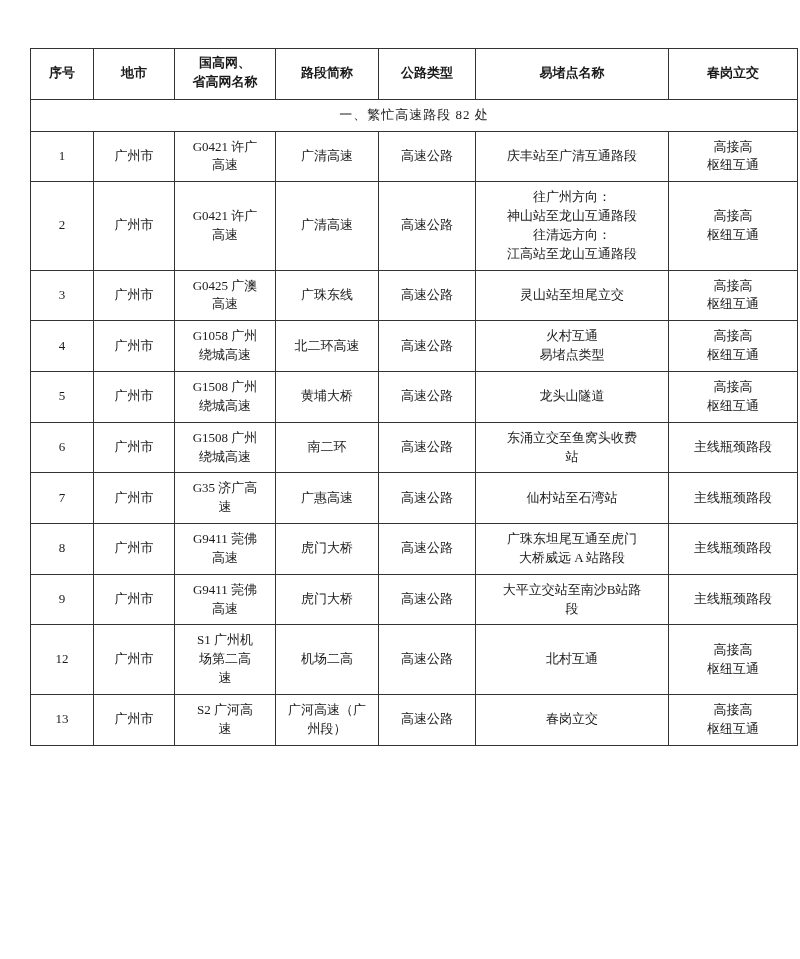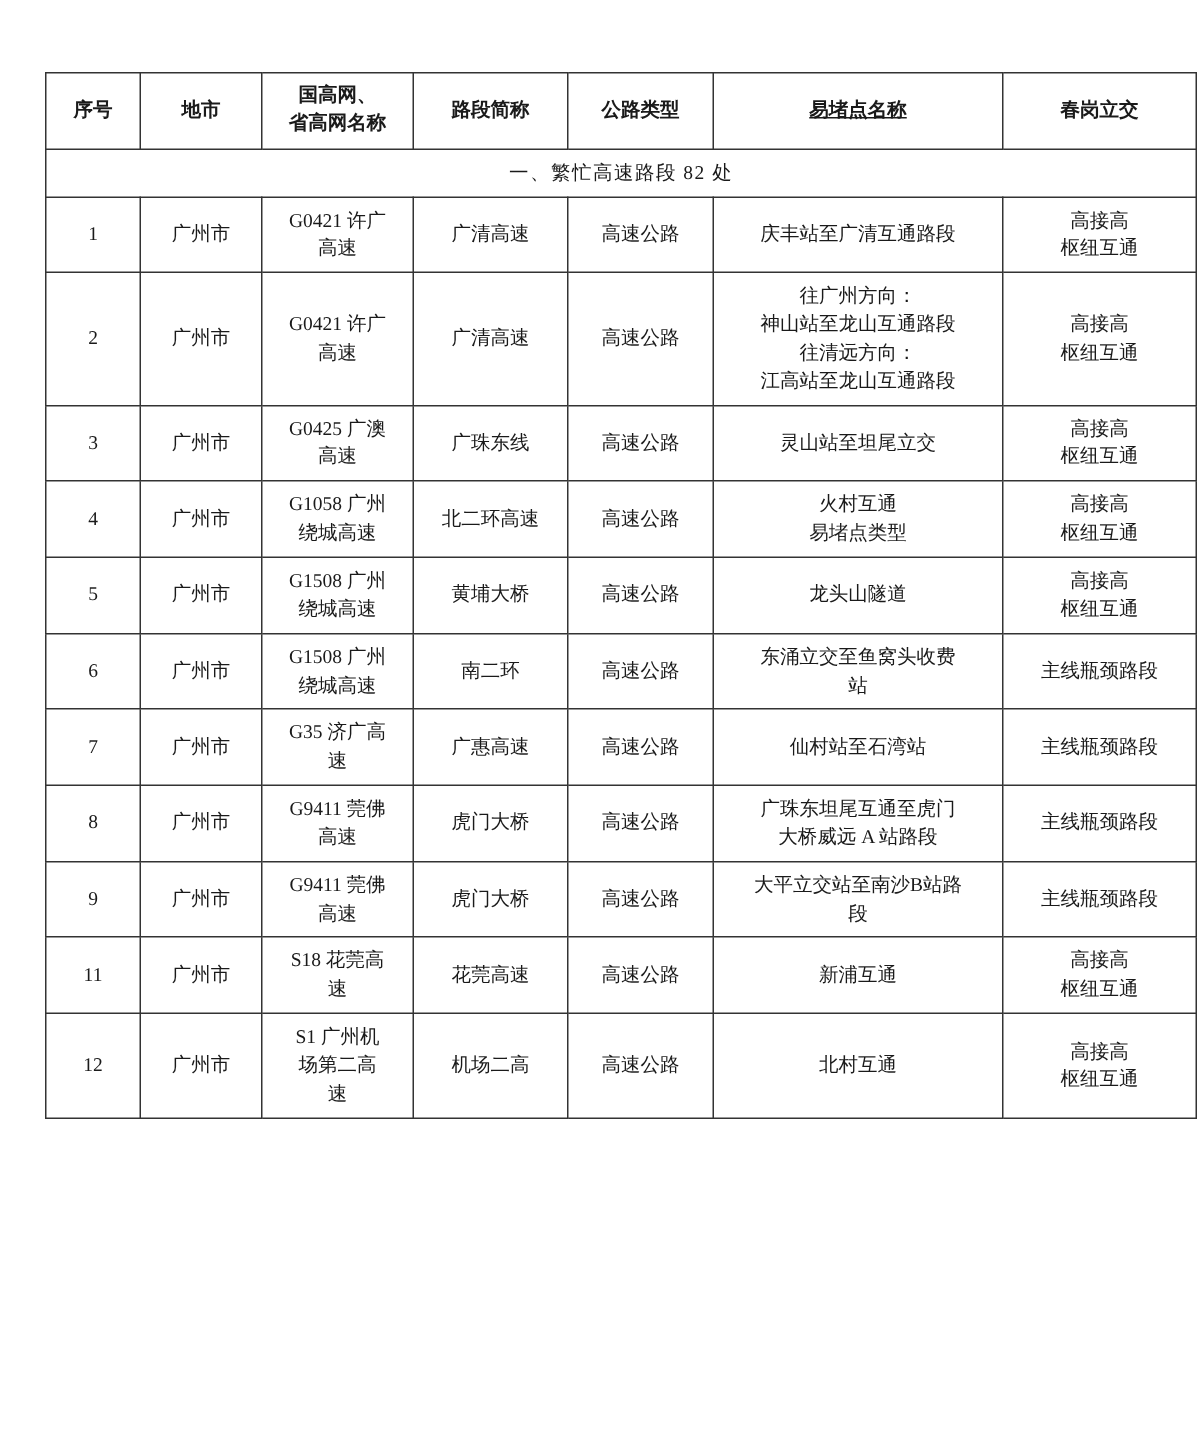--- a/index.html
+++ b/index.html
@@ -39,21 +39,21 @@
   thead th {
     font-weight: bold;
     font-size: 13.5px;
     padding: 10px 2px;
   }
   .col-idx { width: 56px; }
   .col-city { width: 74px; }
   .col-netname { width: 94px; font-family: Liberation Mono, monospace; }
   .col-section { width: 96px; }
   .col-type { width: 90px; }
-  .col-point { width: 186px; text-decoration: underline; }
+  .col-point { width: 186px; }
   .col-ptype { width: 122px; }
   .section-row td {
     font-weight: normal;
     font-size: 15px;
     letter-spacing: 1px;
     padding: 14px 4px;
   }
   .multiline {
     white-space: pre-line;
   }
@@ -175,37 +175,38 @@
         <td class="multiline">广州市</td>
         <td class="multiline">G9411 莞佛
 高速</td>
         <td class="multiline">虎门大桥</td>
         <td class="multiline">高速公路</td>
         <td class="multiline">大平立交站至南沙B站路
 段</td>
         <td class="multiline">主线瓶颈路段</td>
       </tr>
       <tr>
-        <td class="multiline">11</td>
-        <td class="multiline">广州市</td>
-        <td class="multiline">S18 花莞高
-速</td>
-        <td class="multiline">花莞高速</td>
-        <td class="multiline">高速公路</td>
-        <td class="multiline">新浦互通</td>
-        <td class="multiline">高接高
-枢纽互通</td>
-      </tr>
-      <tr>
         <td class="multiline">12</td>
         <td class="multiline">广州市</td>
         <td class="multiline">S1 广州机
 场第二高
 速</td>
         <td class="multiline">机场二高</td>
         <td class="multiline">高速公路</td>
         <td class="multiline">北村互通</td>
+        <td class="multiline">高接高
+枢纽互通</td>
+      </tr>
+      <tr>
+        <td class="multiline">13</td>
+        <td class="multiline">广州市</td>
+        <td class="multiline">S2 广河高
+速</td>
+        <td class="multiline">广河高速（广
+州段）</td>
+        <td class="multiline">高速公路</td>
+        <td class="multiline">春岗立交</td>
         <td class="multiline">高接高
 枢纽互通</td>
       </tr>
     </tbody>
   </table>
 </div>
 
 </body></html>

